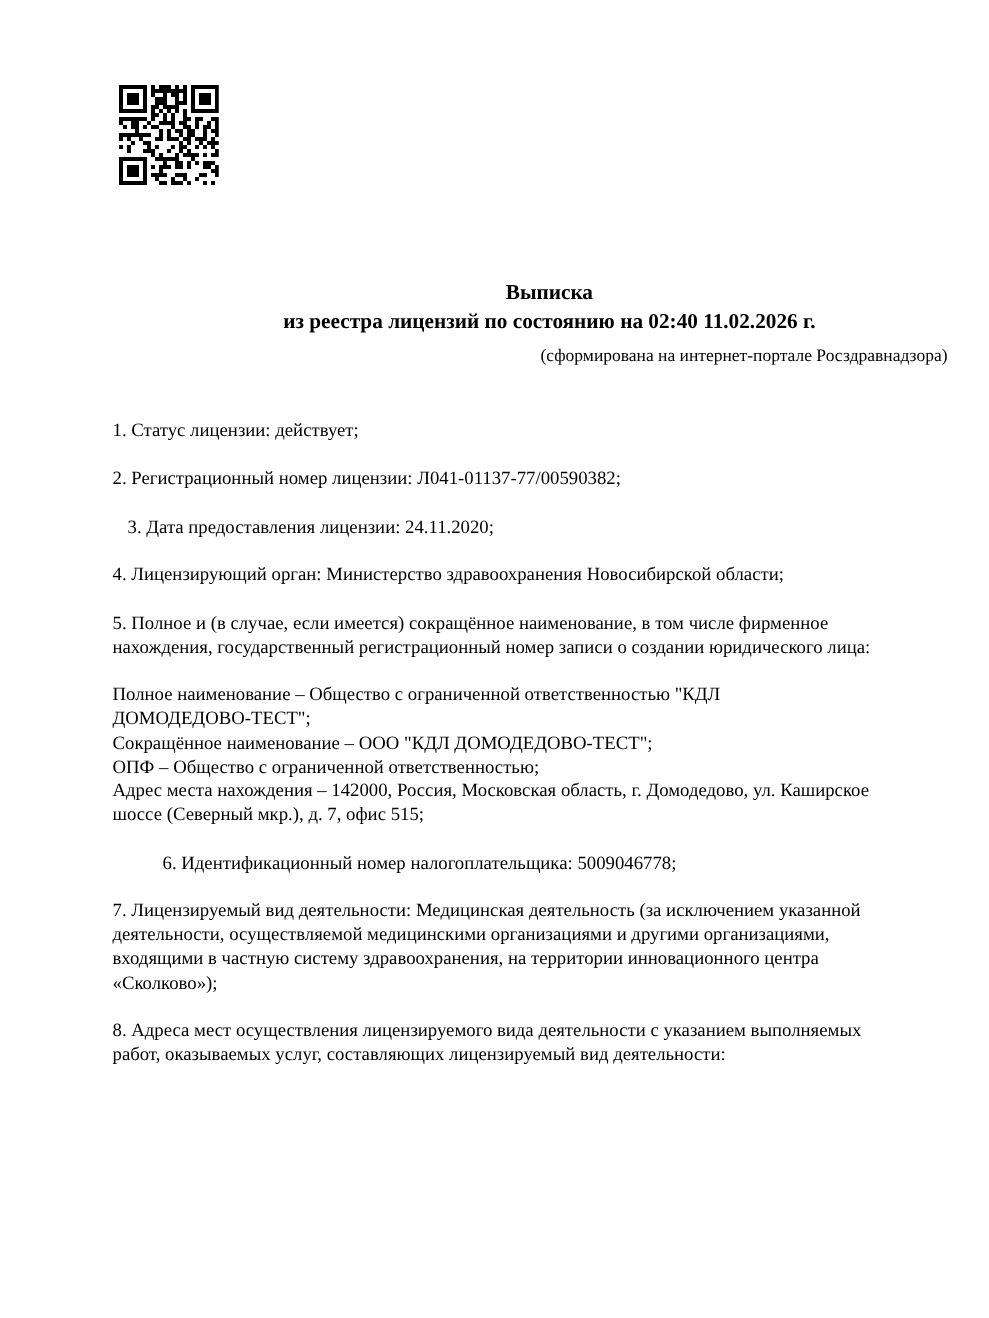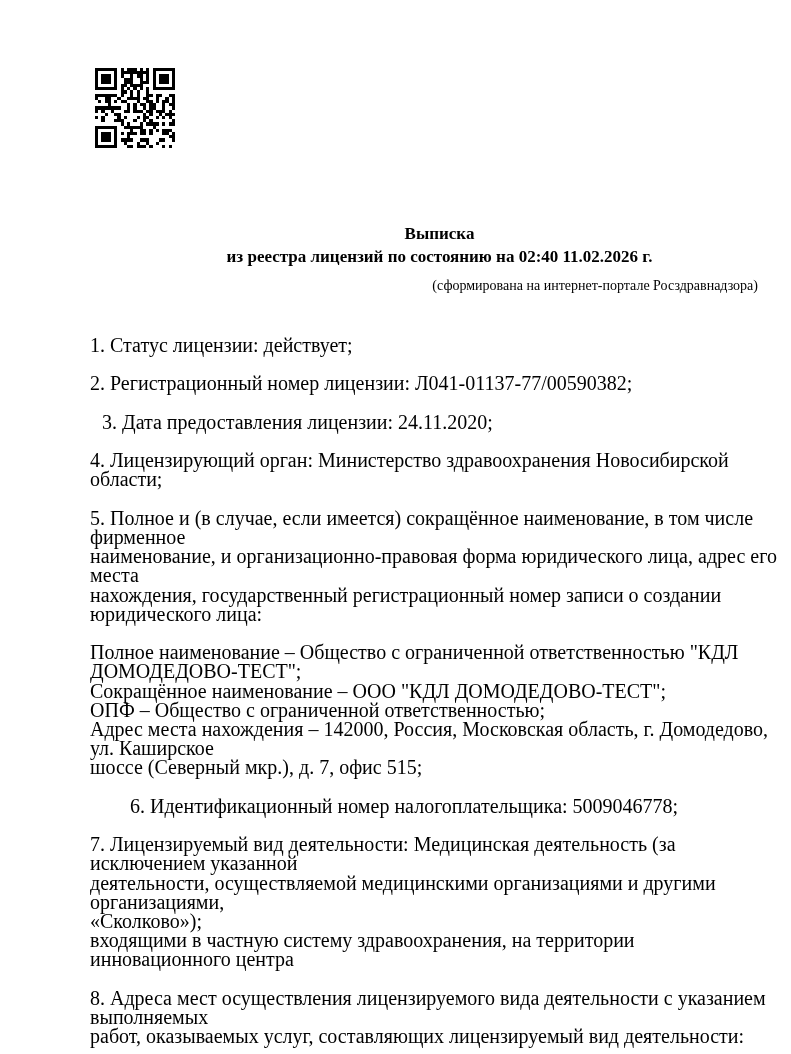--- a/index.html
+++ b/index.html
@@ -44,21 +44,21 @@
     line-height: 16px;
   }
   .content {
     position: absolute;
     left: 90px;
     top: 336px;
     width: 690px;
   }
   .para {
     margin: 0 0 19.2px 0;
-    font-size: 20px;
+    font-size: 15px;
     line-height: 19.2px;
   }
   .line { white-space: pre-wrap; }
 </style>
 <title>Выписка</title></head>
 <body style="background: rgb(255, 255, 255); color: rgb(0, 0, 0);">
 
 <div class="qr">
   <svg viewBox="0 0 25 25" shape-rendering="crispEdges" xmlns="http://www.w3.org/2000/svg">
       <rect x="0" y="0" width="1" height="1" fill="#000000"></rect>
@@ -393,37 +393,36 @@
       <span class="line" style="display: block;">2. Регистрационный номер лицензии: Л041-01137-77/00590382;</span>
     </p>
     <p class="para">
       <span class="line" style="display: block; margin-left: 12px;">3. Дата предоставления лицензии: 24.11.2020;</span>
     </p>
     <p class="para">
       <span class="line" style="display: block;">4. Лицензирующий орган: Министерство здравоохранения Новосибирской области;</span>
     </p>
     <p class="para">
       <span class="line" style="display: block;">5. Полное и (в случае, если имеется) сокращённое наименование, в том числе фирменное</span>
-      <span class="line" style="display: block;">наименование, и организационно-правовая форма юридического лица, адрес его места</span>
       <span class="line" style="display: block;">нахождения, государственный регистрационный номер записи о создании юридического лица:</span>
     </p>
     <p class="para">
       <span class="line" style="display: block;">Полное наименование – Общество с ограниченной ответственностью "КДЛ</span>
       <span class="line" style="display: block;">ДОМОДЕДОВО-ТЕСТ";</span>
       <span class="line" style="display: block;">Сокращённое наименование – ООО "КДЛ ДОМОДЕДОВО-ТЕСТ";</span>
       <span class="line" style="display: block;">ОПФ – Общество с ограниченной ответственностью;</span>
       <span class="line" style="display: block;">Адрес места нахождения – 142000, Россия, Московская область, г. Домодедово, ул. Каширское</span>
       <span class="line" style="display: block;">шоссе (Северный мкр.), д. 7, офис 515;</span>
     </p>
     <p class="para">
       <span class="line" style="display: block; margin-left: 40px;">6. Идентификационный номер налогоплательщика: 5009046778;</span>
     </p>
     <p class="para">
       <span class="line" style="display: block;">7. Лицензируемый вид деятельности: Медицинская деятельность (за исключением указанной</span>
       <span class="line" style="display: block;">деятельности, осуществляемой медицинскими организациями и другими организациями,</span>
+      <span class="line" style="display: block;">входящими в частную систему здравоохранения, на территории инновационного центра</span>
       <span class="line" style="display: block;">«Сколково»);</span>
-      <span class="line" style="display: block;">входящими в частную систему здравоохранения, на территории инновационного центра</span>
     </p>
     <p class="para">
       <span class="line" style="display: block;">8. Адреса мест осуществления лицензируемого вида деятельности с указанием выполняемых</span>
       <span class="line" style="display: block;">работ, оказываемых услуг, составляющих лицензируемый вид деятельности:</span>
     </p>
   </main>
 
 </body></html>

